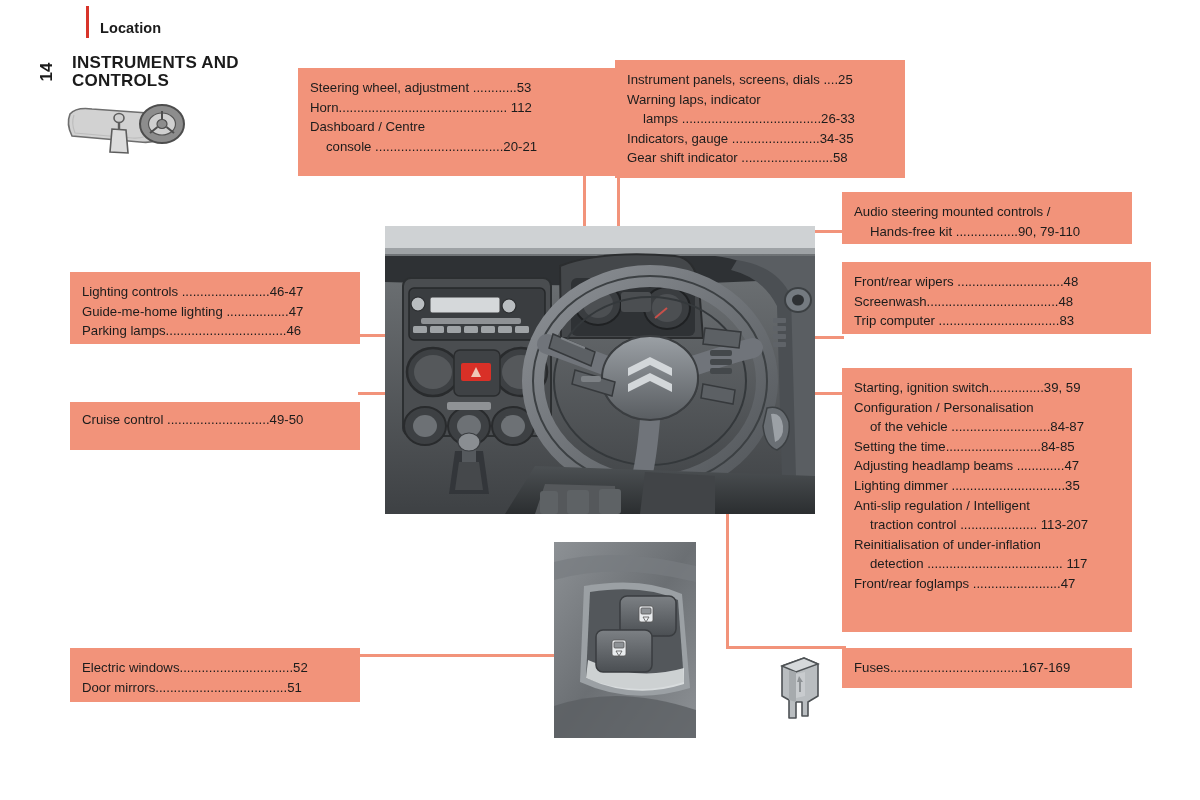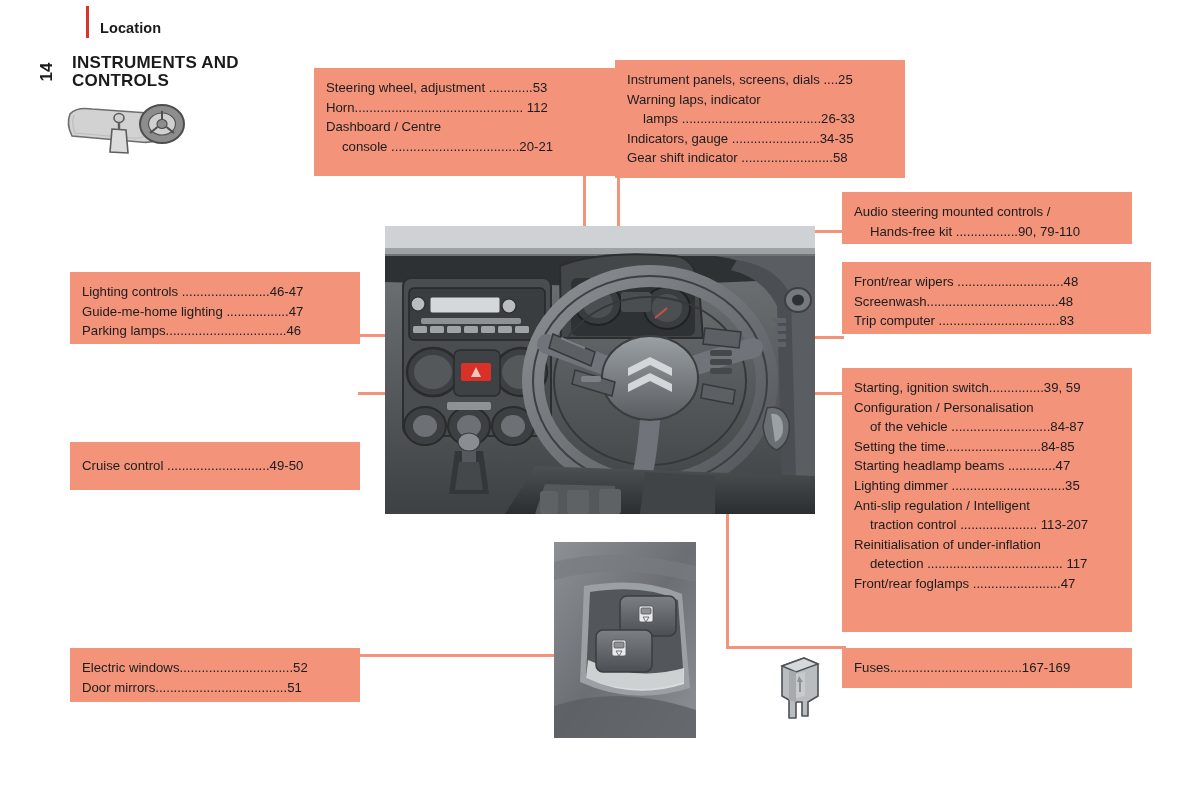--- a/index.html
+++ b/index.html
@@ -284,21 +284,21 @@
   <div class="photo" style="left:772px;top:652px;background:transparent;width:52px;height:70px;">
     <svg width="52" height="70" viewBox="0 0 52 70">
       <path d="M10 14 L32 6 L46 12 L46 44 L36 50 L36 64 L30 64 L30 50 L24 50 L24 66 L17 66 L17 48 L10 44 Z" fill="#b9bdc0" stroke="#4e5255" stroke-width="1.6" stroke-linejoin="round"></path>
       <path d="M10 14 L32 6 L46 12 L24 20 Z" fill="#d6d9db" stroke="#4e5255" stroke-width="1.4"></path>
       <path d="M24 20 L24 50 L17 48 L17 18 Z" fill="#a6aaad"></path>
       <path d="M24 22 L24 46 L33 44 L33 20 Z" fill="#cfd2d4" opacity=".7"></path>
       <path d="M27 24 L31 30 L29 30 L29 40 L27 40 L27 30 L25 30 Z" fill="#8e9295"></path>
     </svg>
   </div>
 
-  <div class="box" style="left:314px;top:68px;width:332px;height:108px;">
+  <div class="box" style="left:298px;top:68px;width:332px;height:108px;">
     <span class="ln">Steering wheel, adjustment ............53</span>
     <span class="ln">Horn.............................................. 112</span>
     <span class="ln">Dashboard / Centre</span>
     <span class="ln ind">console ...................................20-21</span>
   </div>
 
   <div class="box" style="left:615px;top:60px;width:290px;height:118px;">
     <span class="ln">Instrument panels, screens, dials ....25</span>
     <span class="ln">Warning laps, indicator</span>
     <span class="ln ind">lamps ......................................26-33</span>
@@ -316,30 +316,30 @@
     <span class="ln">Screenwash....................................48</span>
     <span class="ln">Trip computer .................................83</span>
   </div>
 
   <div class="box" style="left:70px;top:272px;width:290px;height:72px;">
     <span class="ln">Lighting controls ........................46-47</span>
     <span class="ln">Guide-me-home lighting .................47</span>
     <span class="ln">Parking lamps.................................46</span>
   </div>
 
-  <div class="box" style="left:70px;top:402px;width:290px;height:48px;padding-top:14px;margin-top:40px;">
+  <div class="box" style="left:70px;top:402px;width:290px;height:48px;padding-top:8px;">
     <span class="ln">Cruise control ............................49-50</span>
   </div>
 
   <div class="box" style="left:842px;top:368px;width:290px;height:264px;">
     <span class="ln">Starting, ignition switch...............39, 59</span>
     <span class="ln">Configuration / Personalisation</span>
     <span class="ln ind">of the vehicle ...........................84-87</span>
     <span class="ln">Setting the time..........................84-85</span>
-    <span class="ln">Starting headlamp beams .............47</span>
+    <span class="ln">Adjusting headlamp beams .............47</span>
     <span class="ln">Lighting dimmer ...............................35</span>
     <span class="ln">Anti-slip regulation / Intelligent</span>
     <span class="ln ind">traction control ..................... 113-207</span>
     <span class="ln">Reinitialisation of under-inflation</span>
     <span class="ln ind">detection ..................................... 117</span>
     <span class="ln">Front/rear foglamps ........................47</span>
   </div>
 
   <div class="box" style="left:70px;top:648px;width:290px;height:54px;">
     <span class="ln">Electric windows...............................52</span>

